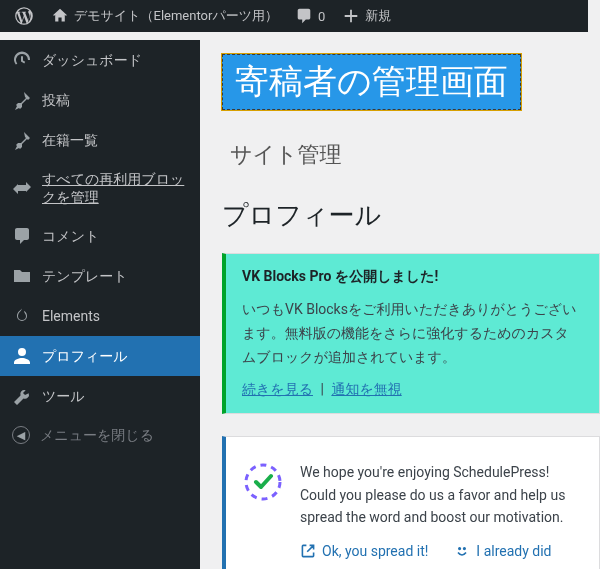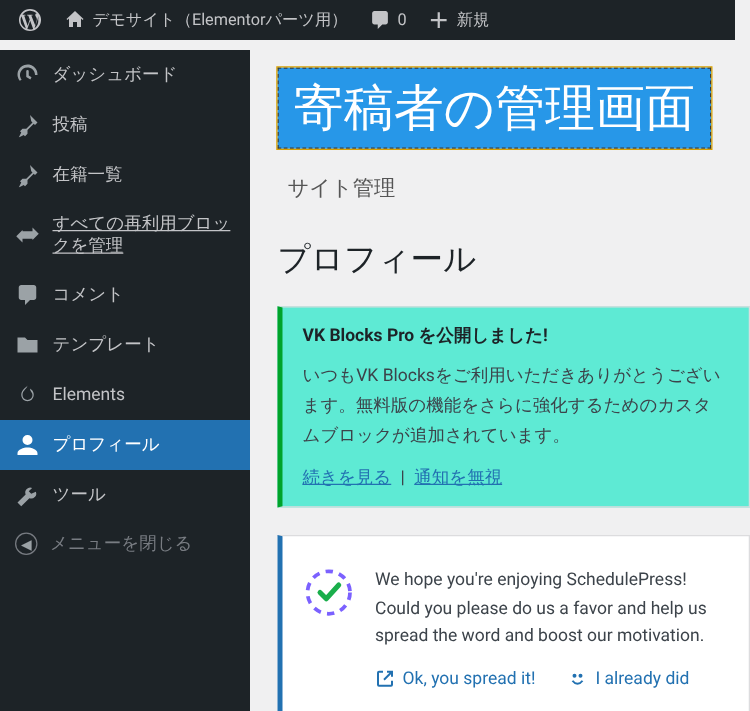--- a/index.html
+++ b/index.html
@@ -23,22 +23,22 @@
   .sidebar .menu-item.current .mi-icon { color: #fff; }
   .sidebar .menu-item.current::after {
     content: ""; position: absolute; right: -8px; top: 50%; margin-top: -8px;
     border: 8px solid transparent; border-right-color: #f0f0f1;
   }
   .sidebar .collapse-item { color: #787c82; }
   .sidebar .collapse-item .mi-icon { border: 1px solid #787c82; border-radius: 50%; width: 18px; height: 18px; font-size: 11px; }
 
   
   .main { position: absolute; top: 32px; left: 200px; right: 0; bottom: 0; background: #f0f0f1; padding: 22px 0 0 22px; overflow: hidden; }
-  .highlight-badge { display: inline-block; background: #2797e8; color: #fff; font-size: 40px; padding: 4px 12px; border: 1px dashed #3a3a3a; outline: 1px solid #d8a000; outline-offset: 0; }
-  .tab-text-right { display: inline-block; font-size: 17px; color: #555; vertical-align: top; margin-top: 20px; margin-left: 8px; }
+  .highlight-badge { display: inline-block; background: #2797e8; color: #fff; font-size: 34px; padding: 4px 12px; border: 1px dashed #3a3a3a; outline: 1px solid #d8a000; outline-offset: 0; }
+  .tab-text-right { display: inline-block; font-size: 22px; color: #555; vertical-align: top; margin-top: 30px; margin-left: 8px; }
   .page-heading { font-size: 26px; font-weight: 400; color: #1d2327; margin-top: 28px; }
 
   .notice { background: #5eead4; border: 1px solid #dcdcde; border-left: 4px solid #00a32a; padding: 14px 16px; margin-top: 20px; font-size: 14px; color: #1d2327; }
   .notice .notice-title { font-weight: 700; margin-bottom: 12px; }
   .notice .notice-body { line-height: 1.7; color: #3c434a; }
   .notice .notice-actions { margin-top: 12px; font-size: 14px; }
   .notice .notice-actions a { color: #2271b1; text-decoration: underline; cursor: pointer; }
   .notice .notice-actions .sep { color: #3c434a; padding: 0 4px; }
 
   .notice-sp { background: #fff; border: 1px solid #dcdcde; border-left: 4px solid #2271b1; padding: 24px 16px; margin-top: 22px; display: flex; gap: 16px; align-items: flex-start; }

